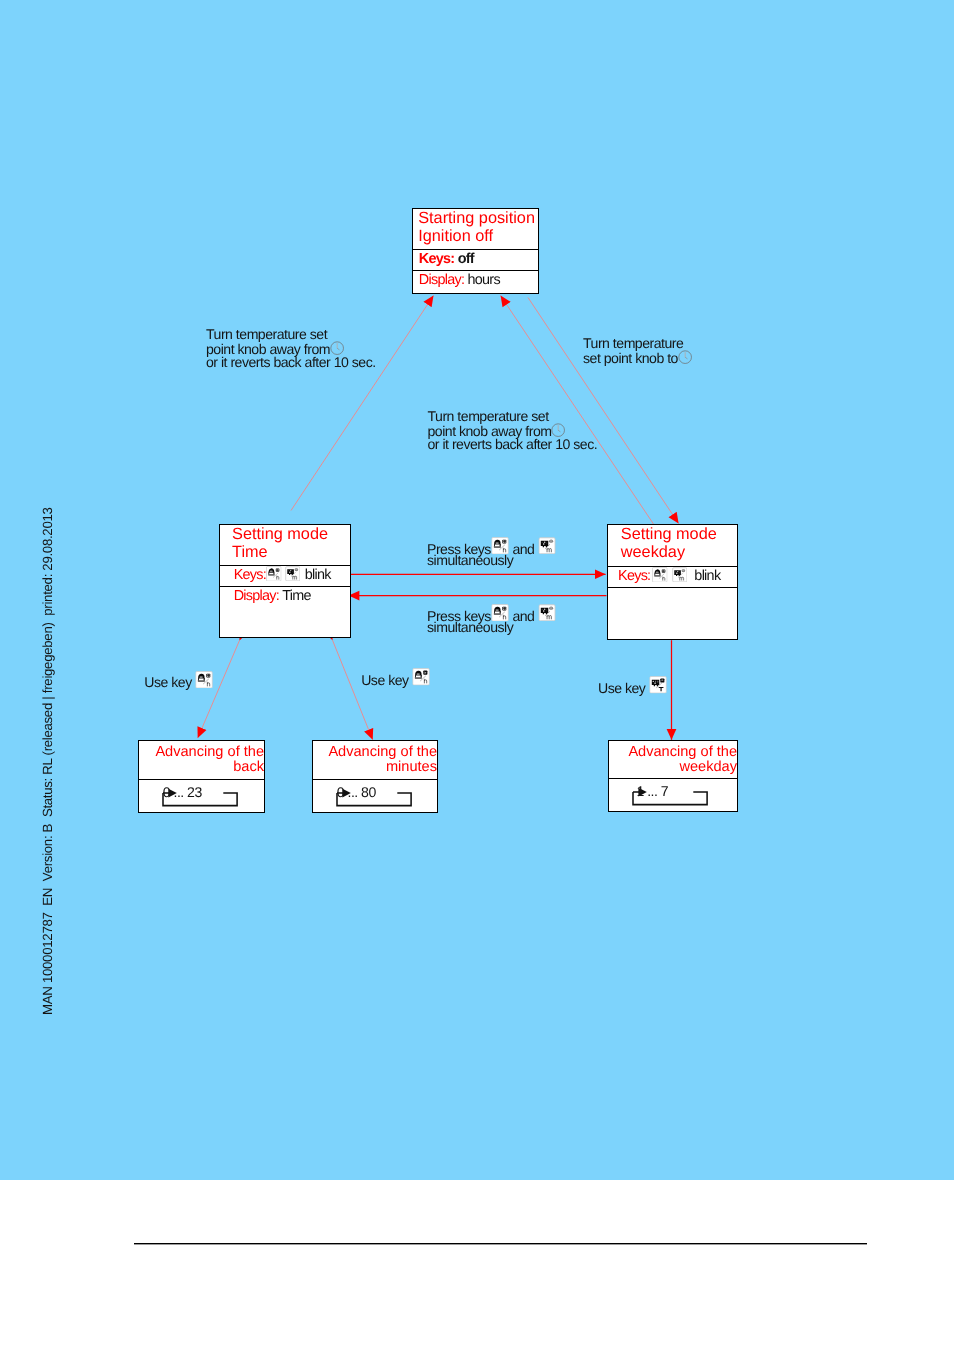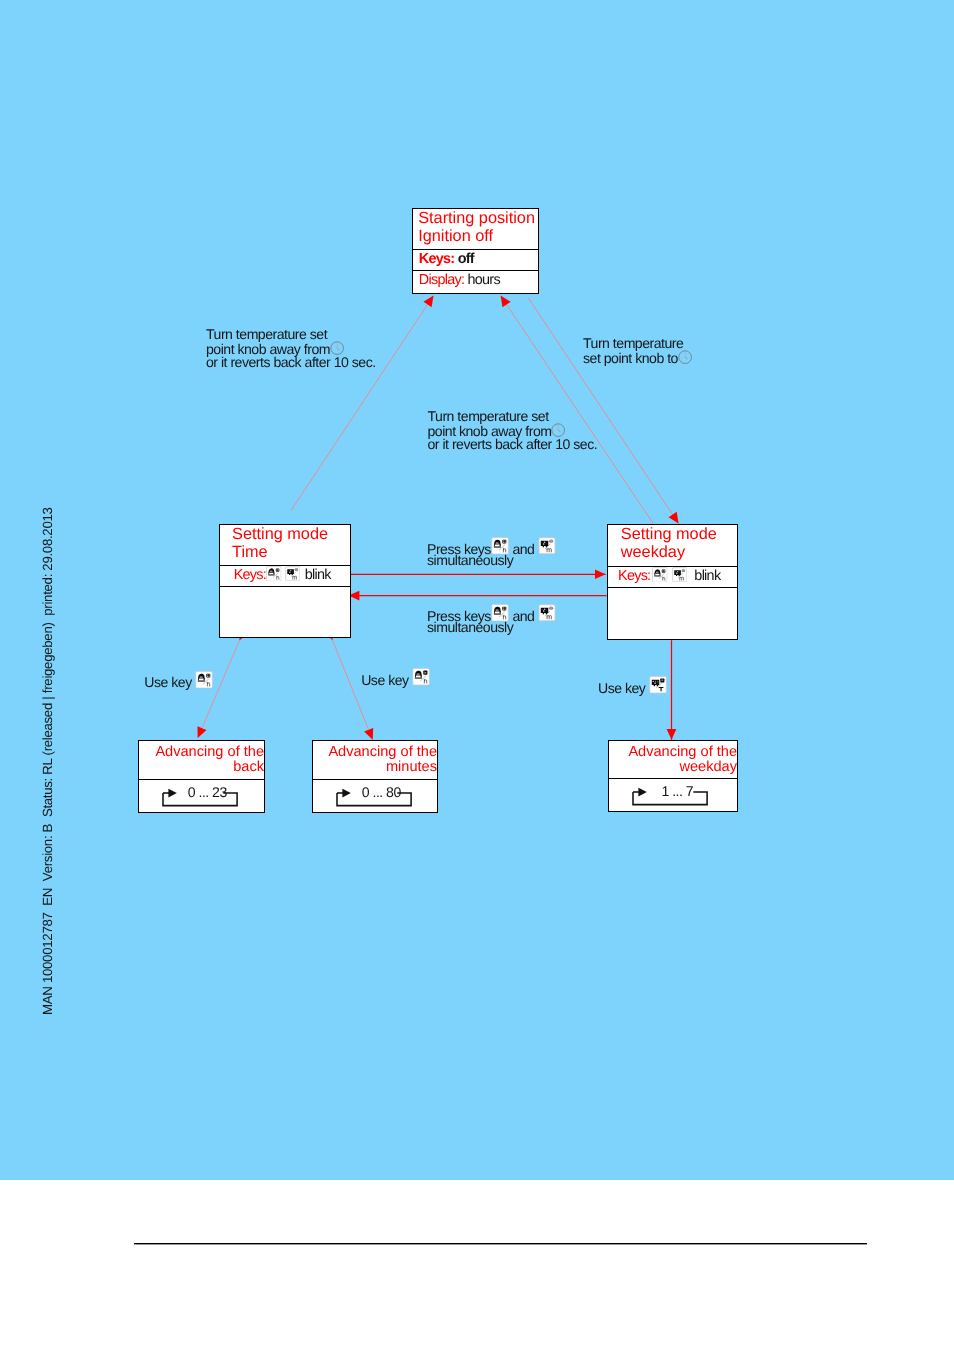--- a/index.html
+++ b/index.html
@@ -31,21 +31,21 @@
   .row .keyic+.keyic{margin-left:3.2px;}
   .row .keyic{letter-spacing:0;}
   .sp3{display:inline-block;width:4.3px;}
   .sp2{display:inline-block;width:7.2px;}
   #box-wd .row .keyic{margin-left:1.9px;}
   #box-wd .row .keyic+.keyic{margin-left:3.7px;}
   .ki2{width:18.1px;height:17.6px;vertical-align:-2.8px;top:-1.7px;}
   .clockic{width:14.3px;height:14.3px;vertical-align:-1.0px;display:inline-block;margin-left:-0.4px;}
   .loopcell{position:relative;}
   .loopsvg{position:absolute;left:23.0px;top:6.9px;width:90px;height:26px;overflow:visible;}
-  .rng{position:absolute;left:31px;width:74px;text-align:center;top:4.5px;font-size:14.1px;line-height:14.1px;
+  .rng{position:absolute;left:6px;width:74px;text-align:center;top:4.5px;font-size:14.1px;line-height:14.1px;
        color:#151515;white-space:pre;letter-spacing:-0.52px;text-indent:0.52px;}
   .vert{position:absolute;transform-origin:0 0;transform:rotate(-90deg);white-space:pre;
         font-size:13.3px;line-height:13.3px;letter-spacing:-0.33px;color:#151515;}
   .hr{position:absolute;background:linear-gradient(to bottom,#000 0%,#000 75%,#9a9a9a 75%,#9a9a9a 100%);}
 </style>
 </head>
 <body>
 
 <div class="page">
 
@@ -182,20 +182,21 @@
   <div class="box" id="box-time" style="left:219px;top:524px;width:132px;height:114px;">
     <div class="cell title" style="height:41px;">
       <div class="tline">Setting mode</div>
       <div class="tline">Time</div>
     </div>
     <div class="cell row" style="height:21px;"><span class="rl">Keys:</span><svg class="keyic" viewBox="0 0 36 36">
           <use href="#sym-key-h"></use>
         </svg><svg class="keyic" viewBox="0 0 36 36">
           <use href="#sym-key-m"></use>
         </svg><span class="sp3"> </span><span class="rv">blink</span></div>
+    <div class="cell row last" style="height:52px;"><span class="rl">Display:</span><span class="sp"> </span><span class="rv">Time</span></div>
   </div>
 
   <div class="box" id="box-wd" style="left:607px;top:524px;width:131px;height:116px;">
     <div class="cell title" style="height:42px;">
       <div class="tline">Setting mode</div>
       <div class="tline">weekday</div>
     </div>
     <div class="cell row" style="height:21px;"><span class="rl">Keys:</span><svg class="keyic" viewBox="0 0 36 36">
           <use href="#sym-key-h"></use>
         </svg><svg class="keyic" viewBox="0 0 36 36">

